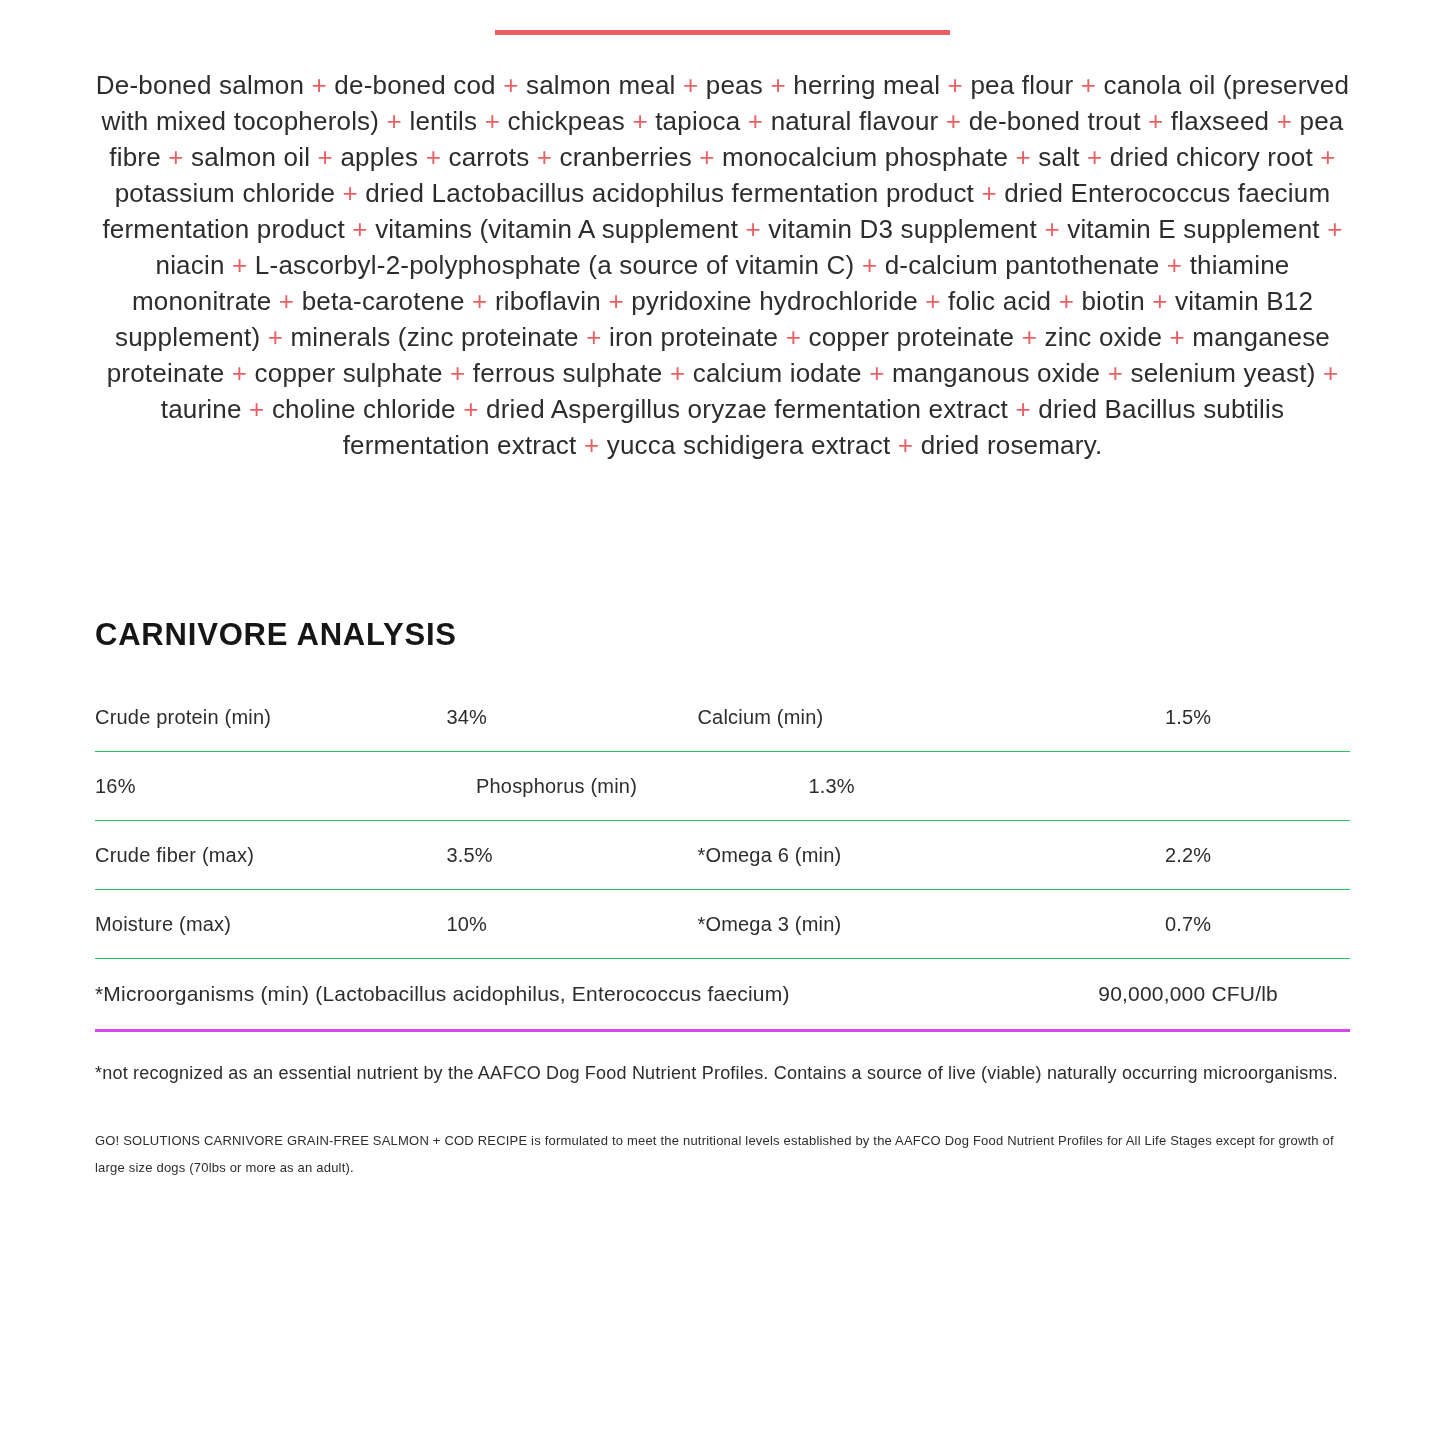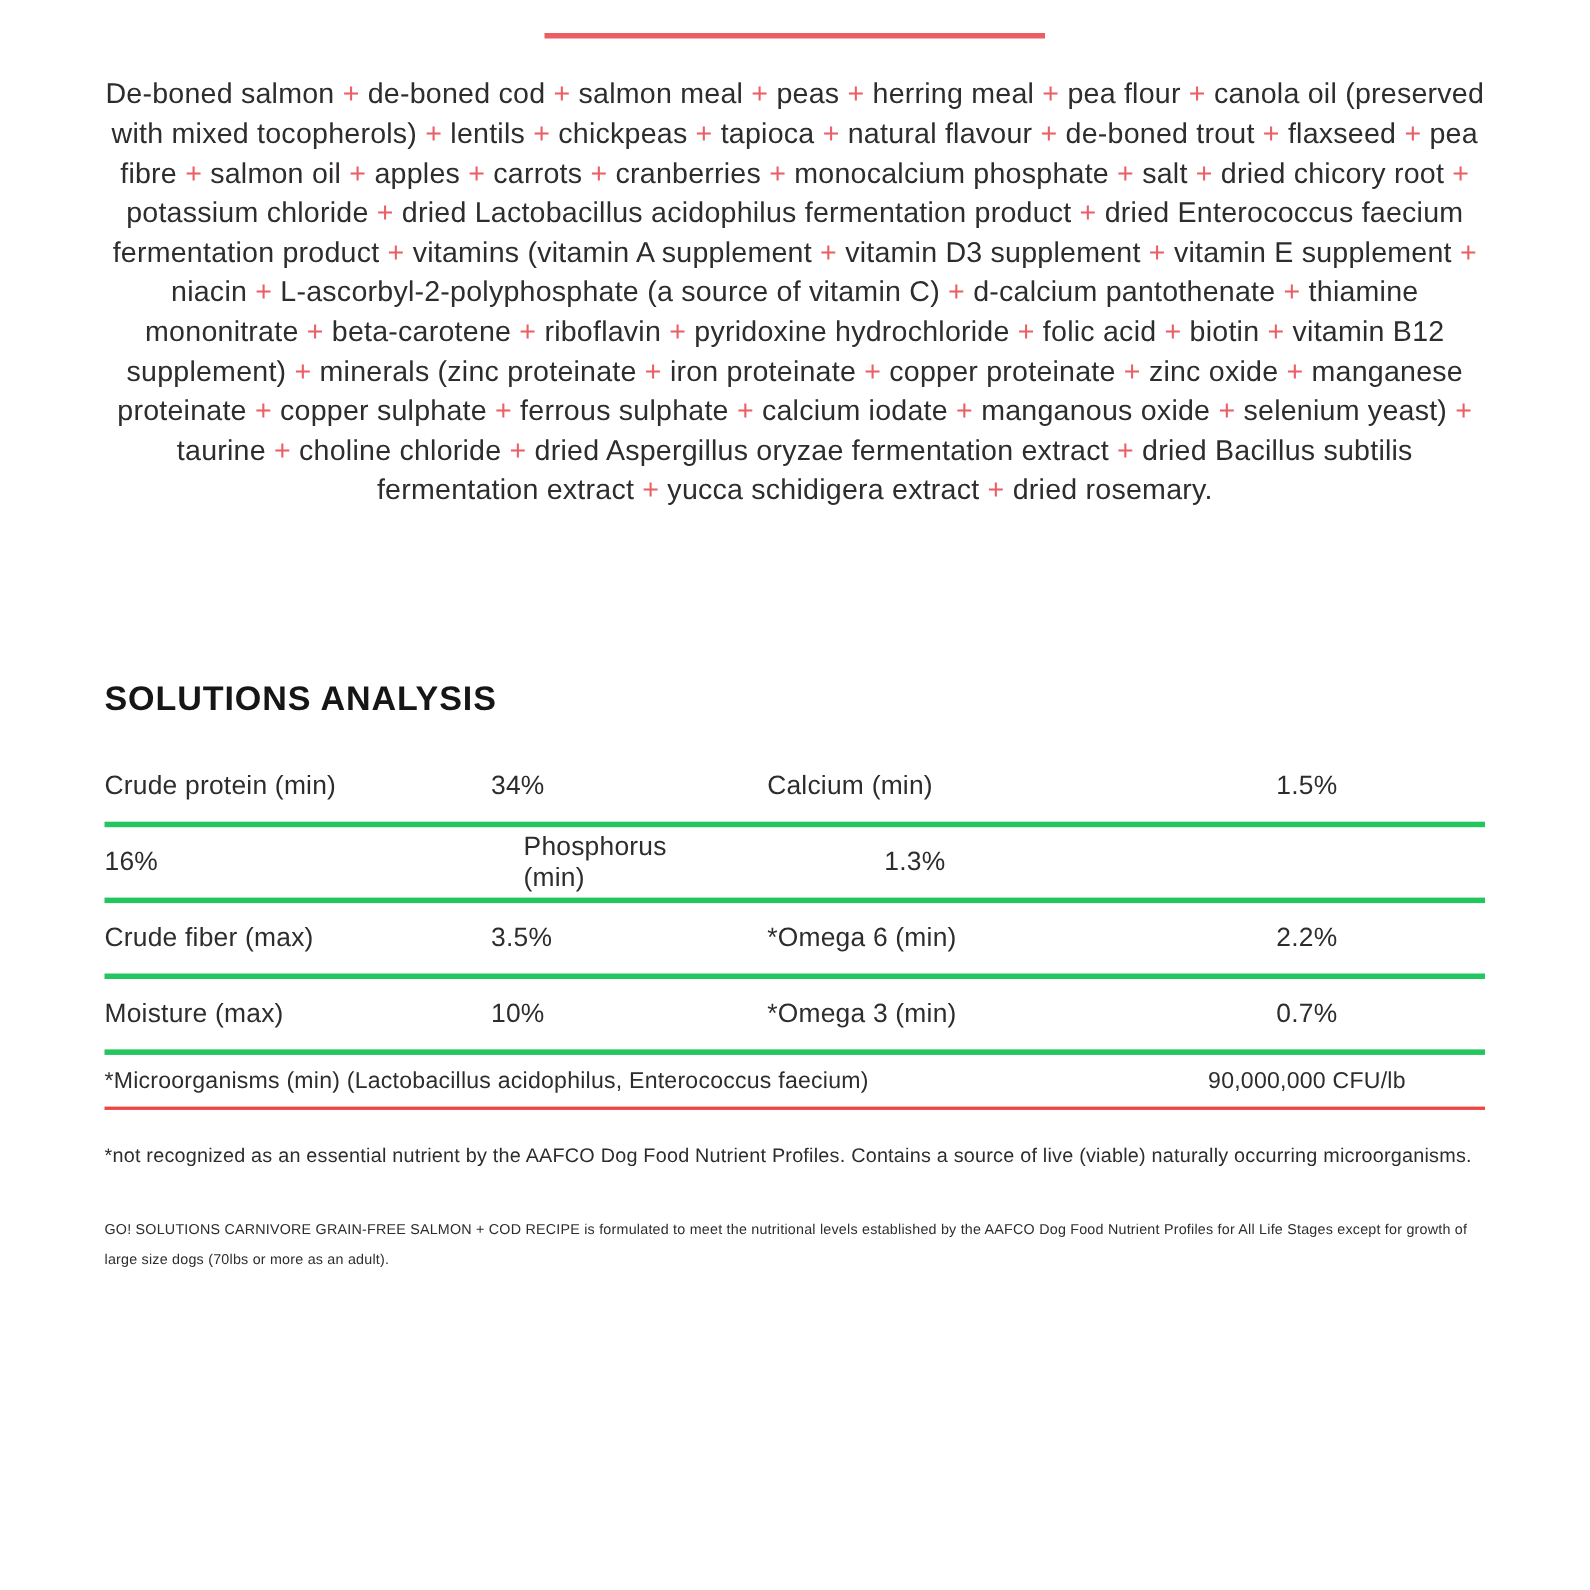--- a/index.html
+++ b/index.html
@@ -50,34 +50,34 @@
     font-weight: 700;
     letter-spacing: 0.8px;
     color: #161616;
   }
   .ga-table { margin-top: 33px; width: 1255px; }
   .ga-row {
     display: grid;
     grid-template-columns: 28% 15.2% 31% 25.8%;
     align-items: center;
     height: 69px;
-    border-bottom: 5px solid #22c55e;
-    font-size: 24px;
+    border-bottom: 1px solid #22c55e;
+    font-size: 20px;
     letter-spacing: 0.2px;
   }
   .ga-row .label1 { text-align: left; }
   .ga-row .value1 { text-align: left; }
   .ga-row .label2 { text-align: left; padding-left: 15.5%; }
   .ga-row .value2 { text-align: center; }
   .ga-row-full {
     display: grid;
     grid-template-columns: 74.2% 25.8%;
     align-items: center;
-    height: 50px;
-    border-bottom: 3px solid #ef4444;
+    height: 73px;
+    border-bottom: 3px solid #d946ef;
     font-size: 21px;
     letter-spacing: 0.2px;
   }
   .ga-row-full .value { text-align: center; }
 
   
   .footnote {
     margin-top: 30px;
     font-size: 18px;
     line-height: 1.3;
@@ -96,21 +96,21 @@
 </head>
 <body>
 
 <div class="content">
 
 
   <div class="title-rule"></div>
 
   <p class="ing-paragraph"><span>De-boned salmon</span><span class="plus"> + </span><span>de-boned cod</span><span class="plus"> + </span><span>salmon meal</span><span class="plus"> + </span><span>peas</span><span class="plus"> + </span><span>herring meal</span><span class="plus"> + </span><span>pea flour</span><span class="plus"> + </span><span>canola oil (preserved with mixed tocopherols)</span><span class="plus"> + </span><span>lentils</span><span class="plus"> + </span><span>chickpeas</span><span class="plus"> + </span><span>tapioca</span><span class="plus"> + </span><span>natural flavour</span><span class="plus"> + </span><span>de-boned trout</span><span class="plus"> + </span><span>flaxseed</span><span class="plus"> + </span><span>pea fibre</span><span class="plus"> + </span><span>salmon oil</span><span class="plus"> + </span><span>apples</span><span class="plus"> + </span><span>carrots</span><span class="plus"> + </span><span>cranberries</span><span class="plus"> + </span><span>monocalcium phosphate</span><span class="plus"> + </span><span>salt</span><span class="plus"> + </span><span>dried chicory root</span><span class="plus"> + </span><span>potassium chloride</span><span class="plus"> + </span><span>dried Lactobacillus acidophilus fermentation product</span><span class="plus"> + </span><span>dried Enterococcus faecium fermentation product</span><span class="plus"> + </span><span>vitamins (vitamin A supplement</span><span class="plus"> + </span><span>vitamin D3 supplement</span><span class="plus"> + </span><span>vitamin E supplement</span><span class="plus"> + </span><span>niacin</span><span class="plus"> + </span><span>L-ascorbyl-2-polyphosphate (a source of vitamin C)</span><span class="plus"> + </span><span>d-calcium pantothenate</span><span class="plus"> + </span><span>thiamine mononitrate</span><span class="plus"> + </span><span>beta-carotene</span><span class="plus"> + </span><span>riboflavin</span><span class="plus"> + </span><span>pyridoxine hydrochloride</span><span class="plus"> + </span><span>folic acid</span><span class="plus"> + </span><span>biotin</span><span class="plus"> + </span><span>vitamin B12 supplement)</span><span class="plus"> + </span><span>minerals (zinc proteinate</span><span class="plus"> + </span><span>iron proteinate</span><span class="plus"> + </span><span>copper proteinate</span><span class="plus"> + </span><span>zinc oxide</span><span class="plus"> + </span><span>manganese proteinate</span><span class="plus"> + </span><span>copper sulphate</span><span class="plus"> + </span><span>ferrous sulphate</span><span class="plus"> + </span><span>calcium iodate</span><span class="plus"> + </span><span>manganous oxide</span><span class="plus"> + </span><span>selenium yeast)</span><span class="plus"> + </span><span>taurine</span><span class="plus"> + </span><span>choline chloride</span><span class="plus"> + </span><span>dried Aspergillus oryzae fermentation extract</span><span class="plus"> + </span><span>dried Bacillus subtilis fermentation extract</span><span class="plus"> + </span><span>yucca schidigera extract</span><span class="plus"> + </span><span>dried rosemary.</span></p>
 
-  <h2 class="ga-title">SOLUTIONS ANALYSIS</h2>
+  <h2 class="ga-title">CARNIVORE ANALYSIS</h2>
 
   <div class="ga-table">
 
     <div class="ga-row">
       <div class="label1">Crude protein (min)</div>
       <div class="value1">34%</div>
       <div class="label2">Calcium (min)</div>
       <div class="value2">1.5%</div>
     </div>
 

